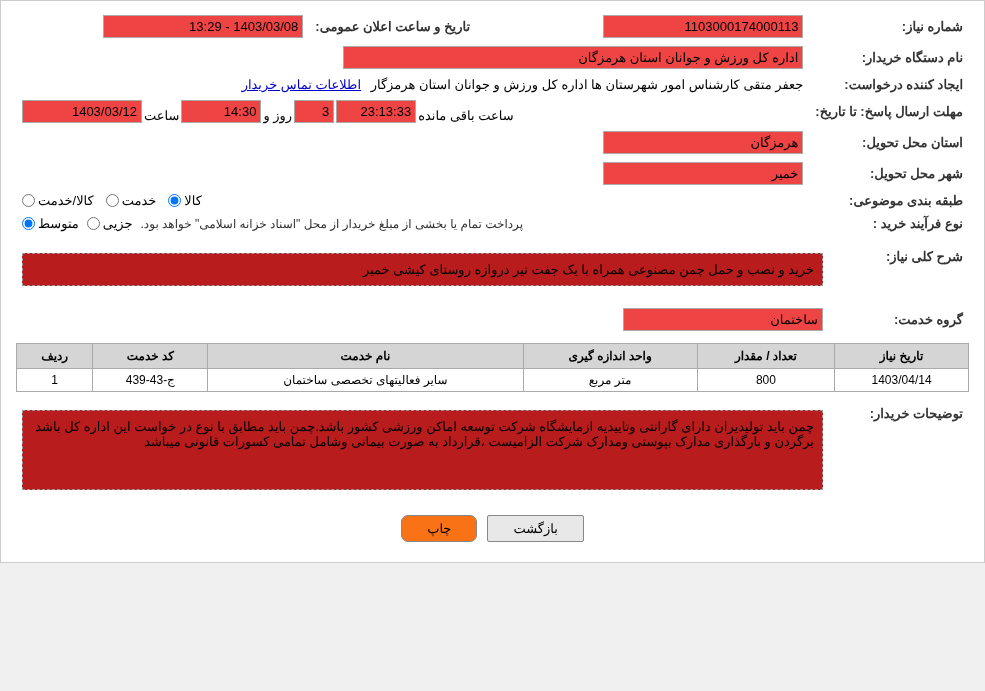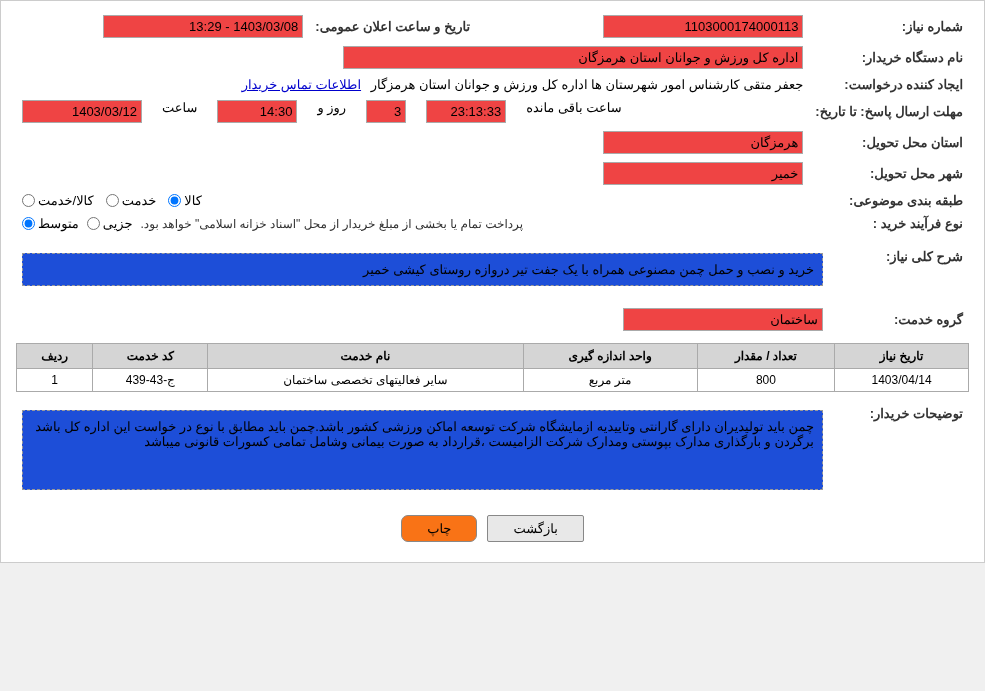--- a/index.html
+++ b/index.html
@@ -130,27 +130,27 @@
     .btn-print {
       background: #f97316;
       border-radius: 7px;
     }
     .btn-back {
       background: #e8e8e8;
     }
     .datetime-row {
       display: flex;
       flex-direction: row-reverse;
-      align-items: flex-start;
-      gap: 20px;
+      align-items: flex-end;
+      gap: 2px;
     }
     .tooltip-box {
       border: 1px dashed #999;
       padding: 8px;
-      background: #1d4ed8;
+      background: #b91c1c;
       margin: 6px 0;
     }
   </style>
 </head>
 <body>
 
 <div class="page-wrapper">
 
 
   <div class="content-area">

